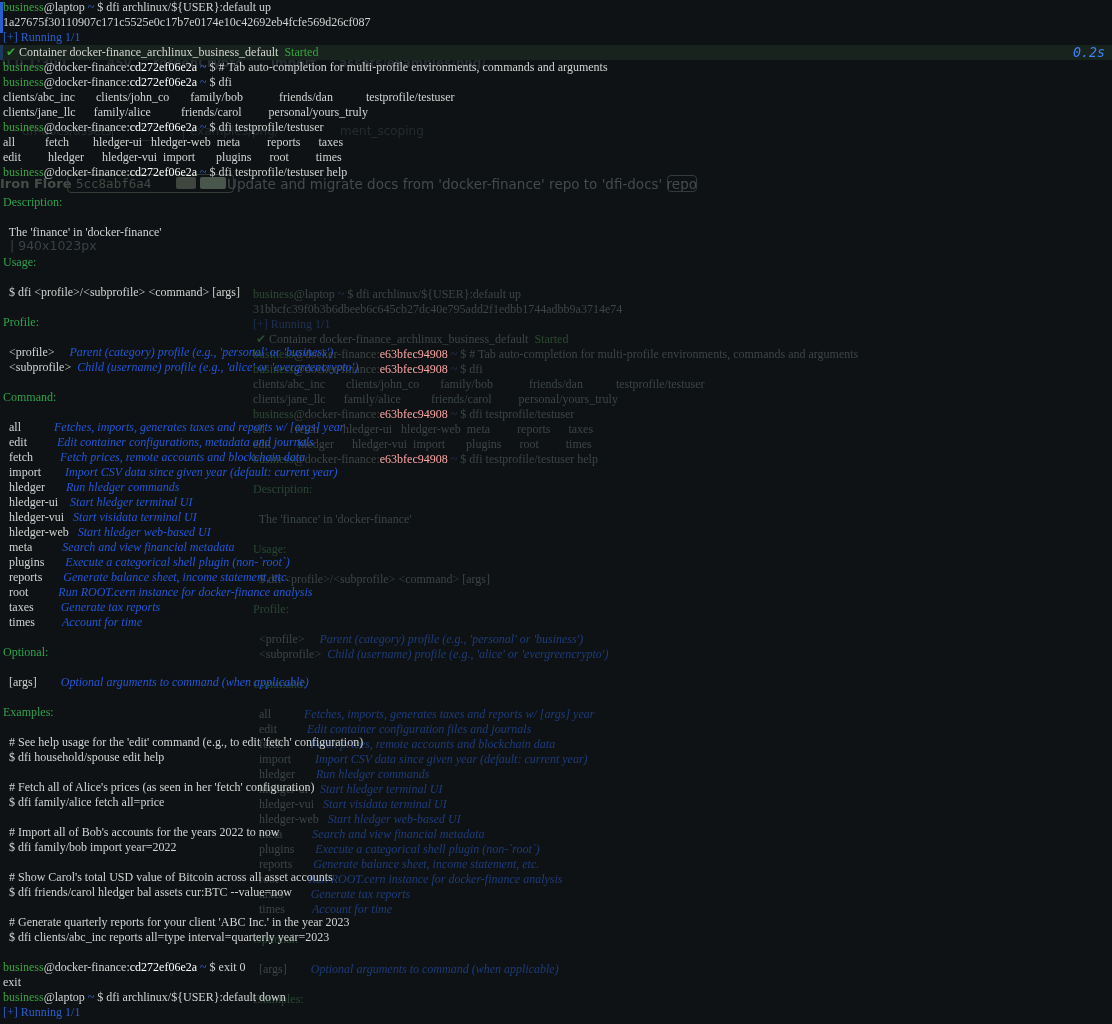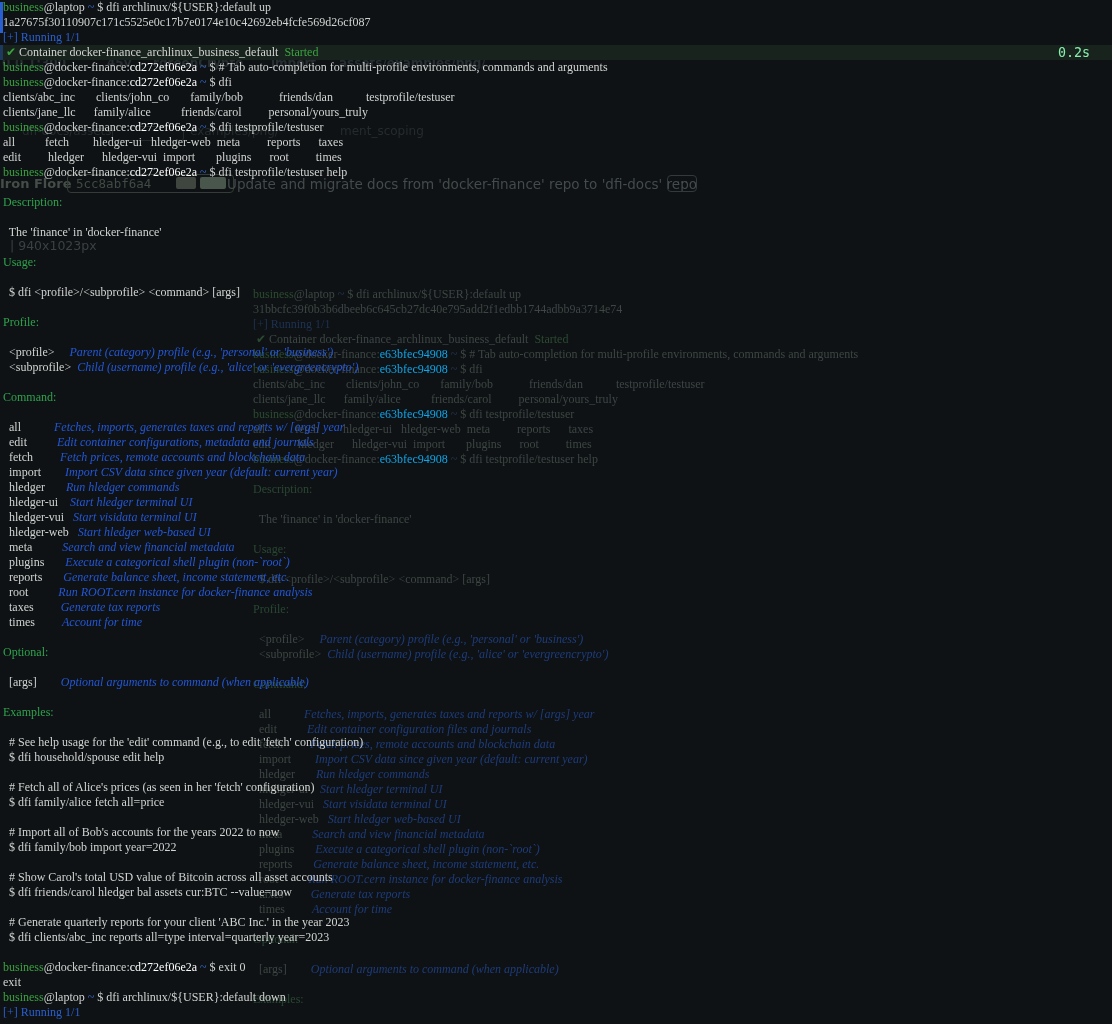--- a/index.html
+++ b/index.html
@@ -22,28 +22,28 @@
   #main-terminal .seg-g{color:#3aa340;}
   #main-terminal .seg-c{color:#3aa340;}
   #main-terminal .seg-h{color:#ffffff;}
   #main-terminal .seg-t{color:#3c72e0;}
   #main-terminal .seg-b{color:#2a5fd0;}
   #main-terminal .seg-d{color:#2457d8;font-style:italic;}
   #main-terminal .seg-s{color:#2fa24e;}
   
   #ghost-terminal .seg-g{color:#2c4a32;}
   #ghost-terminal .seg-c{color:#2c4a32;}
-  #ghost-terminal .seg-h{color:#0ea5e9;}
+  #ghost-terminal .seg-h{color:#fca5a5;}
   #ghost-terminal .seg-t{color:#263a5e;}
   #ghost-terminal .seg-b{color:#1e3254;}
   #ghost-terminal .seg-d{color:#1e3c7c;font-style:italic;}
   #ghost-terminal .seg-s{color:#2a4734;}
   
   #highlight-bar{position:absolute;left:0;top:45px;width:1112px;height:15px;background:#18231d;z-index:1;}
-  #duration{position:absolute;top:46px;right:22px;color:#86efac;font-size:13.3px;line-height:14px;z-index:6;}
+  #duration{position:absolute;top:46px;right:7px;color:#3b82f6;font-size:13.3px;line-height:14px;z-index:6;font-style:italic;}
   #left-strip{position:absolute;left:0;top:2px;width:3px;height:31px;background:#2a5fd0;z-index:6;}
   #left-strip2{position:absolute;left:0;top:45px;width:3px;height:15px;background:#1d3a5e;z-index:6;}
   
   .artifact{position:absolute;z-index:1;}
   #ghost-url{left:0;top:56px;width:1112px;height:13px;font-family:"DejaVu Sans",sans-serif;font-size:12px;color:#272e31;font-weight:bold;}
   #ghost-url .frag,#ghost-path .frag{position:absolute;top:0;white-space:pre;}
   #ghost-path{left:0;top:124px;width:1026px;height:16px;font-family:"DejaVu Sans",sans-serif;font-size:12px;color:#252c2e;}
   .ghost-box{position:absolute;left:112px;top:2px;width:70px;height:13px;border:1px solid #222a2c;border-radius:3px;}
   #ghost-author{position:absolute;left:0;top:174px;width:892px;height:21px;z-index:1;
     font-family:"DejaVu Sans",sans-serif;color:#474f4b;}

